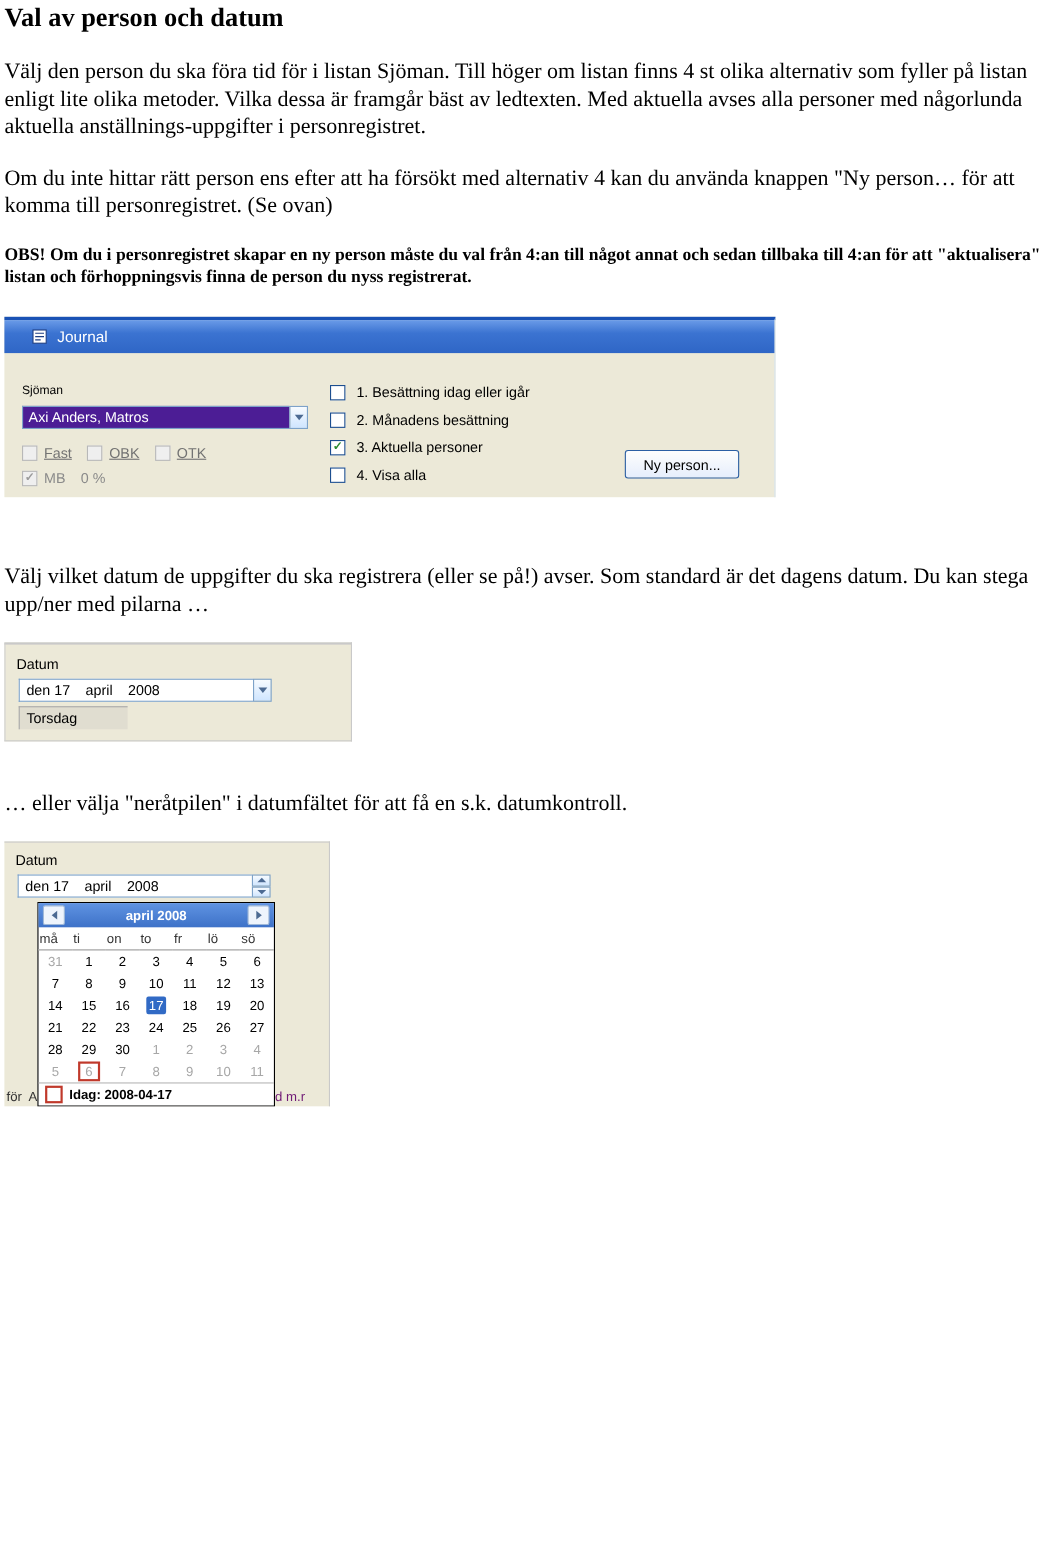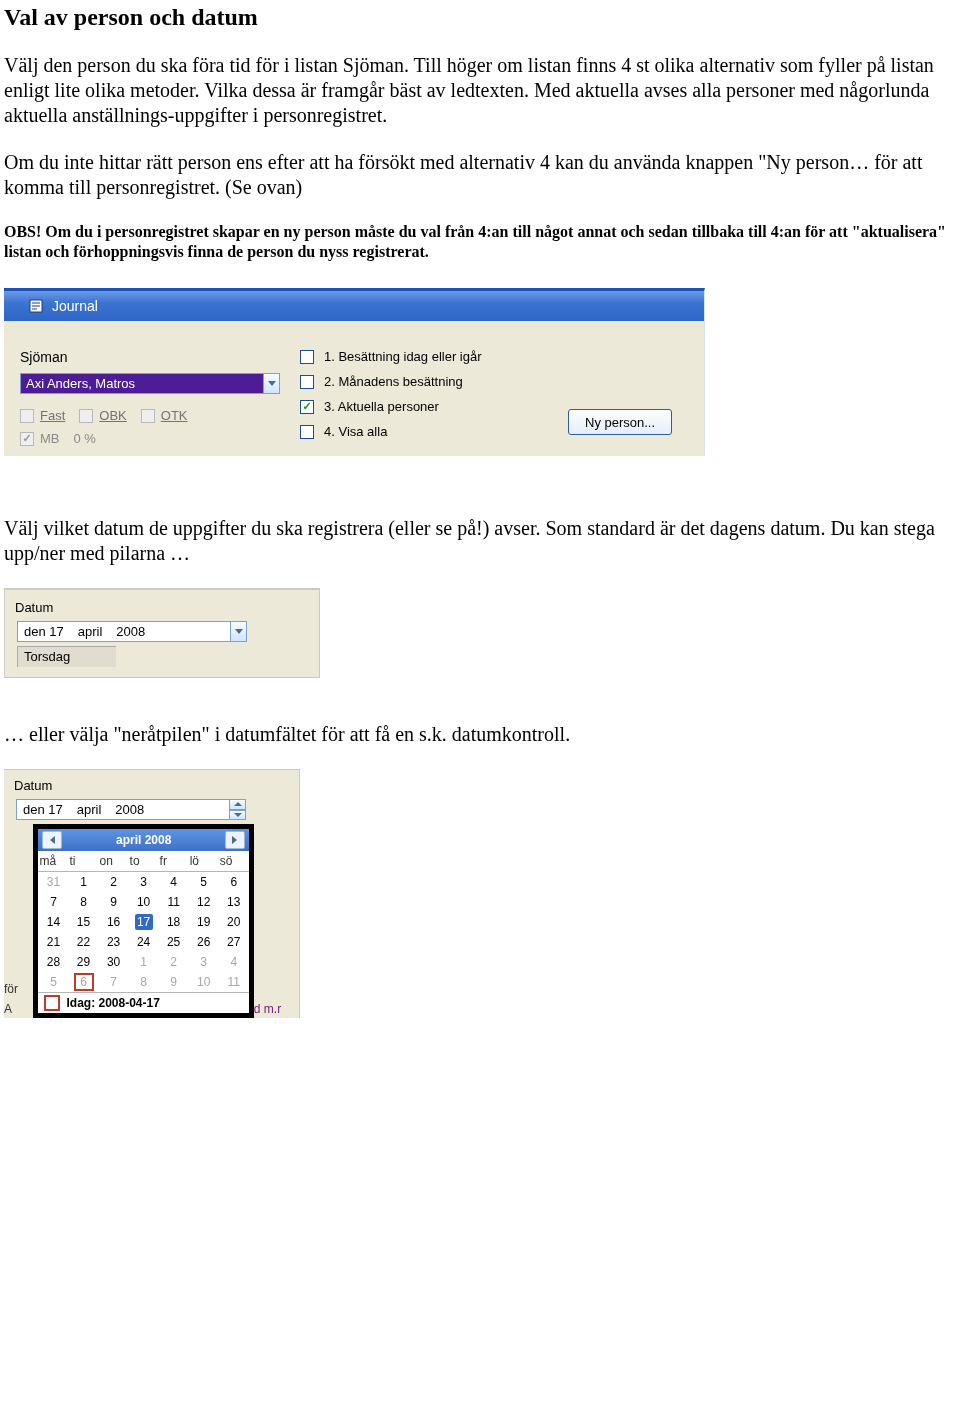--- a/index.html
+++ b/index.html
@@ -16,21 +16,21 @@
   .dd-btn{width:17px;height:21px;background:linear-gradient(#f7fbff,#cfe5ff);border:1px solid #7da2c9;display:flex;align-items:center;justify-content:center;box-sizing:border-box;}
   .dd-arrow{width:0;height:0;border-left:4px solid transparent;border-right:4px solid transparent;border-top:5px solid #4c6a92;}
 
   
   .panel-journal{width:700px;border-top:3px solid #1a52b5;border-right:1px solid #d8e4f0;background:#ece9d8;margin-bottom:60px;}
   .pj-titlebar{height:30px;background:linear-gradient(#6a9be8,#3b73d1 40%,#2f66c6);display:flex;align-items:center;gap:8px;padding:0 24px;}
   .pj-title{color:#fff;font-size:14px;}
   .pj-icon{width:16px;height:16px;color:#fff;display:flex;align-items:center;justify-content:center;}
   .pj-body{padding:28px 16px 10px 16px;display:flex;gap:20px;align-items:flex-start;}
   .pj-col-left{display:flex;flex-direction:column;gap:8px;width:260px;}
-  .pj-label{font-size:14px;}
+  .pj-label{font-size:11px;}
   .pj-select{display:flex;}
   .pj-select .value{flex:1;background:#4c1d95;color:#fff;border:1px solid #7da2c9;border-right:none;height:21px;line-height:19px;padding:0 5px;box-sizing:border-box;font-size:13px;}
   .pj-flags{display:flex;gap:14px;align-items:center;margin-top:6px;}
   .pj-flags .flag{display:flex;align-items:center;gap:6px;color:#737373;text-decoration:underline;}
   .pj-flags2{display:flex;gap:14px;align-items:center;}
   .pj-flags2 .flag{display:flex;align-items:center;gap:6px;color:#8a8a8a;}
   .pj-col-mid{display:flex;flex-direction:column;gap:10px;min-width:220px;}
   .pj-opt{display:flex;align-items:center;gap:10px;}
   .pj-col-right{display:flex;align-items:flex-start;padding-top:60px;}
   .btn-np{height:26px;border:1px solid #2b5fa4;background:linear-gradient(#fdfdfd,#e6eefc);border-radius:3px;padding:0 16px;font-size:13px;white-space:nowrap;margin-left:28px;}
@@ -45,23 +45,23 @@
   
   .panel-cal{width:295px;background:#ece9d8;border-top:1px solid #c9c9c9;border-right:1px solid #c9c9c9;font-family:Tahoma,Verdana,Arial,sans-serif;font-size:12px;}
   .pc-top{padding:8px 12px 4px 12px;}
   .pc-select{display:flex;width:230px;margin-top:4px;}
   .pc-select .value{flex:1;background:#fff;border:1px solid #7da2c9;border-right:none;height:21px;line-height:19px;padding:0 6px;font-size:13px;box-sizing:border-box;display:flex;gap:14px;}
   .pc-select .spin{width:17px;display:flex;flex-direction:column;}
   .spin-btn{flex:1;background:linear-gradient(#f7fbff,#cfe5ff);border:1px solid #7da2c9;display:flex;align-items:center;justify-content:center;}
   .spin-up{width:0;height:0;border-left:4px solid transparent;border-right:4px solid transparent;border-bottom:4px solid #4c6a92;}
   .spin-down{width:0;height:0;border-left:4px solid transparent;border-right:4px solid transparent;border-top:4px solid #4c6a92;}
   .cal-wrap{display:flex;align-items:flex-end;}
-  .cal-left{width:30px;display:flex;flex-direction:column;justify-content:flex-end;padding-bottom:2px;gap:6px;color:#333;}
+  .cal-left{width:30px;display:flex;justify-content:flex-end;padding-bottom:2px;gap:6px;color:#333;}
   .cal-right{width:46px;display:flex;flex-direction:column;justify-content:flex-end;padding-bottom:2px;color:#701a75;}
-  .cal{border:5px solid #000000;background:#fff;width:214px;}
+  .cal{border:1px solid #000000;background:#fff;width:214px;}
   .cal-head{background:linear-gradient(#5f93e2,#3e72c8);color:#fff;height:22px;display:flex;align-items:center;justify-content:space-between;padding:0 4px;}
   .cal-nav{width:18px;height:16px;border:1px solid #9fb8d8;background:#eef4fc;display:flex;align-items:center;justify-content:center;border-radius:2px;}
   .cal-nav .lt{width:0;height:0;border-top:4px solid transparent;border-bottom:4px solid transparent;border-right:5px solid #4c6a92;}
   .cal-nav .rt{width:0;height:0;border-top:4px solid transparent;border-bottom:4px solid transparent;border-left:5px solid #4c6a92;}
   .cal-title{font-weight:bold;font-size:12px;}
   table.cal-grid{border-collapse:collapse;width:100%;}
   table.cal-grid th{font-weight:normal;color:#333;border-bottom:1px solid #b6b6b6;height:18px;width:14.28%;text-align:left;}
   table.cal-grid td{text-align:center;height:18px;width:14.28%;position:relative;}
   td.dim{color:#a7a7a7;}
   td.sel span{background:#316ac5;color:#fff;display:inline-block;width:18px;height:16px;line-height:16px;border-radius:2px;}

